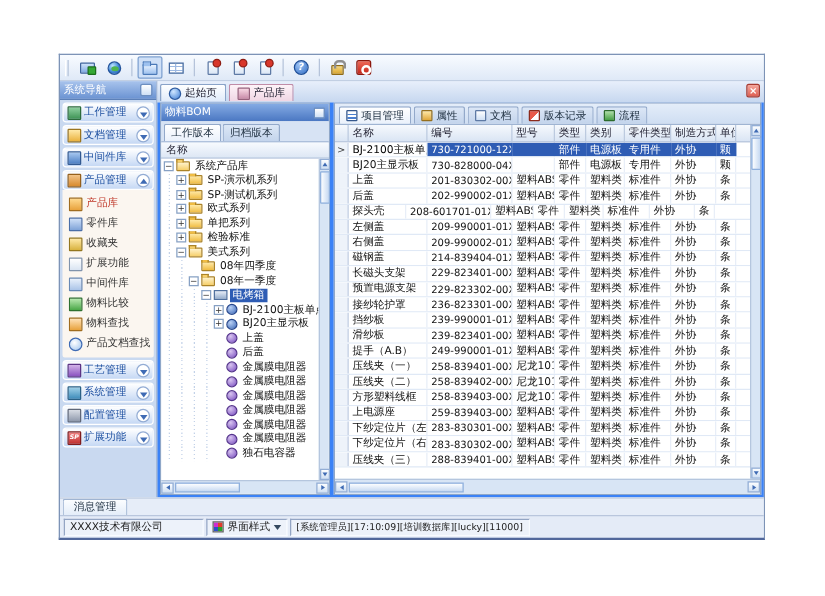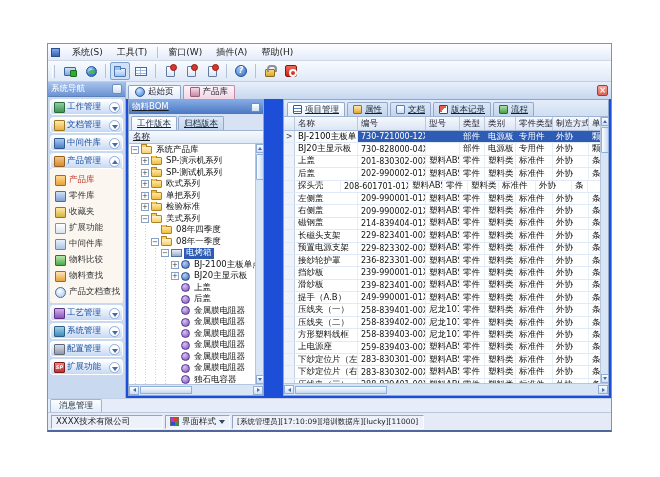--- a/index.html
+++ b/index.html
@@ -65,30 +65,30 @@
   .part-library-icon{background:linear-gradient(#cfe0f8,#7fa3d8);border:1px solid #4a6ea8;}
   .favorites-icon{background:linear-gradient(#ffe9a8,#d8b23e);border:1px solid #93761e;}
   .raw-material-icon{background:linear-gradient(#fff,#d9e4f2);border:1px solid #8093ac;}
   .intermediate-library-icon{background:linear-gradient(#e8f0fb,#aac4e8);border:1px solid #6888b4;}
   .material-compare-icon{background:linear-gradient(#b8e8b0,#4aa848);border:1px solid #2e7030;}
   .material-search-icon{background:linear-gradient(#ffe2b8,#e8a23c);border:1px solid #a06c1e;}
   .product-doc-search-icon{background:radial-gradient(circle at 40% 35%,#fff,#9cc2ee);border:1px solid #3f6bb4;border-radius:50%;}
 
   
   .rightcol{flex:1;display:flex;flex-direction:column;min-width:0;min-height:0;}
-  .docstrip{height:17px;background:linear-gradient(#e8effb,#c6d7ef);display:flex;align-items:center;padding:2px 3px 0 2px;gap:12px;flex:0 0 auto;}
+  .docstrip{height:17px;background:linear-gradient(#e8effb,#c6d7ef);display:flex;align-items:flex-start;padding:2px 3px 0 2px;gap:12px;flex:0 0 auto;}
   .dtab{height:14px;display:flex;align-items:center;gap:3px;padding:0 6px;border:1px solid #8aa3c8;border-bottom:none;border-radius:2px 2px 0 0;background:linear-gradient(#ffffff,#dfeafa);font-size:8.5px;color:#223;white-space:nowrap;}
   .dtab-active{background:linear-gradient(#fdf3f8,#f0d6e4);border-color:#c08ca8;}
   .dico{width:10px;height:10px;flex:0 0 auto;}
   .home-icon{background:radial-gradient(circle at 35% 30%,#cfe6ff,#3f7fd6);border:1px solid #2c5aa0;border-radius:50%;}
   .product-tab-icon{background:linear-gradient(#f8d8e4,#c88aa8);border:1px solid #96607c;border-radius:1px;}
   .spacer{flex:1;}
   .closebtn{width:11px;height:11px;margin-bottom:2px;background:linear-gradient(#f5a89e,#df5f52);border:1px solid #a83a30;border-radius:2px;color:#fff;font-size:8px;line-height:9px;text-align:center;font-weight:bold;flex:0 0 auto;}
 
-  .content{flex:1;display:flex;gap:19px;padding:0 2px 2px 2px;background:#1d4ed8;min-height:0;text-decoration:underline;}
+  .content{flex:1;display:flex;gap:3px;padding:0 2px 2px 2px;background:#3b82f6;min-height:0;}
 
   
   .bom-panel{width:136px;flex:0 0 auto;border:1px solid #8fa7c8;background:#e4edf9;display:flex;flex-direction:column;min-height:0;}
   .bom-title{height:14px;background:linear-gradient(#85abe4,#4a77c2);color:#fff;font-size:8.5px;display:flex;align-items:center;justify-content:space-between;padding:0 3px;flex:0 0 auto;}
   .bom-titlebtn{width:9px;height:9px;background:linear-gradient(#fff,#cfe0f5);border:1px solid #6d8fc0;border-radius:1px;flex:0 0 auto;}
   .bom-tabs{height:17px;display:flex;align-items:flex-end;padding:2px 2px 0;gap:1px;background:#d7e3f4;border-bottom:1px solid #9fb4d2;flex:0 0 auto;}
   .ptab{height:14px;display:flex;align-items:center;padding:0 5px;border:1px solid #93a9ca;border-bottom:none;border-radius:2px 2px 0 0;background:linear-gradient(#dce7f6,#c3d4ec);font-size:8.5px;color:#234;gap:3px;white-space:nowrap;}
   .ptab-active{background:linear-gradient(#ffffff,#eaf1fb);}
   .bom-colhead{height:13px;background:linear-gradient(#f7fafe,#dde7f5);border-bottom:1px solid #aebfd9;display:flex;align-items:center;padding:0 4px;font-size:8.5px;color:#223;flex:0 0 auto;}
   .treewrap{flex:1;position:relative;background:#fff;min-height:0;}
@@ -159,31 +159,20 @@
   .seg4{width:192px;flex:0 0 auto;font-size:7.5px;}
   .styleicon{width:9px;height:9px;background:conic-gradient(#e23c2c 0 25%,#2ca02c 0 50%,#2c50c8 0 75%,#d02cd0 0);border:1px solid #666;flex:0 0 auto;}
   .caret{width:0;height:0;border-left:3px solid transparent;border-right:3px solid transparent;border-top:4px solid #34485f;flex:0 0 auto;}
 </style>
 </head>
 <body>
 
 <div class="page">
   <div class="window">
 
-    <div class="menubar">
-      <span class="appicon"></span>
-      <span class="menuitems" id="menu-items">
-          <span class="menu-item">系统(S)</span>
-          <span class="menu-item">工具(T)</span>
-          <span class="msep"></span>
-          <span class="menu-item">窗口(W)</span>
-          <span class="menu-item">插件(A)</span>
-          <span class="menu-item">帮助(H)</span>
-        </span>
-    </div>
 
     <div class="toolbar" id="toolbar">
       <span class="grip"></span>
     <span class="tool-btn">
           <i class="ticon monitor-icon"></i>
         </span>
         <span class="tool-btn">
           <i class="ticon globe-icon"></i>
         </span>
         <span class="tsep"></span>

